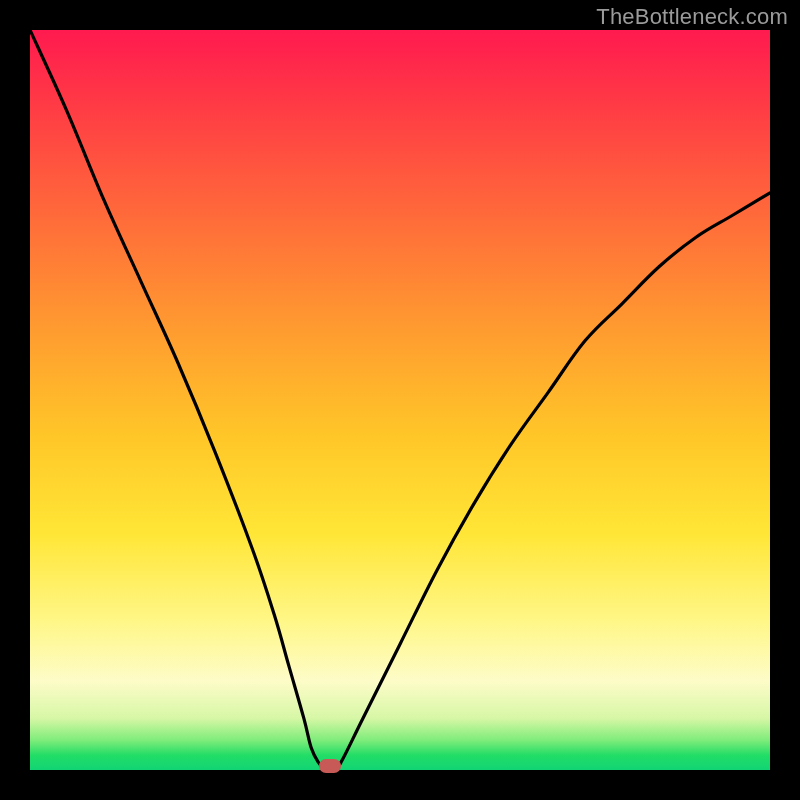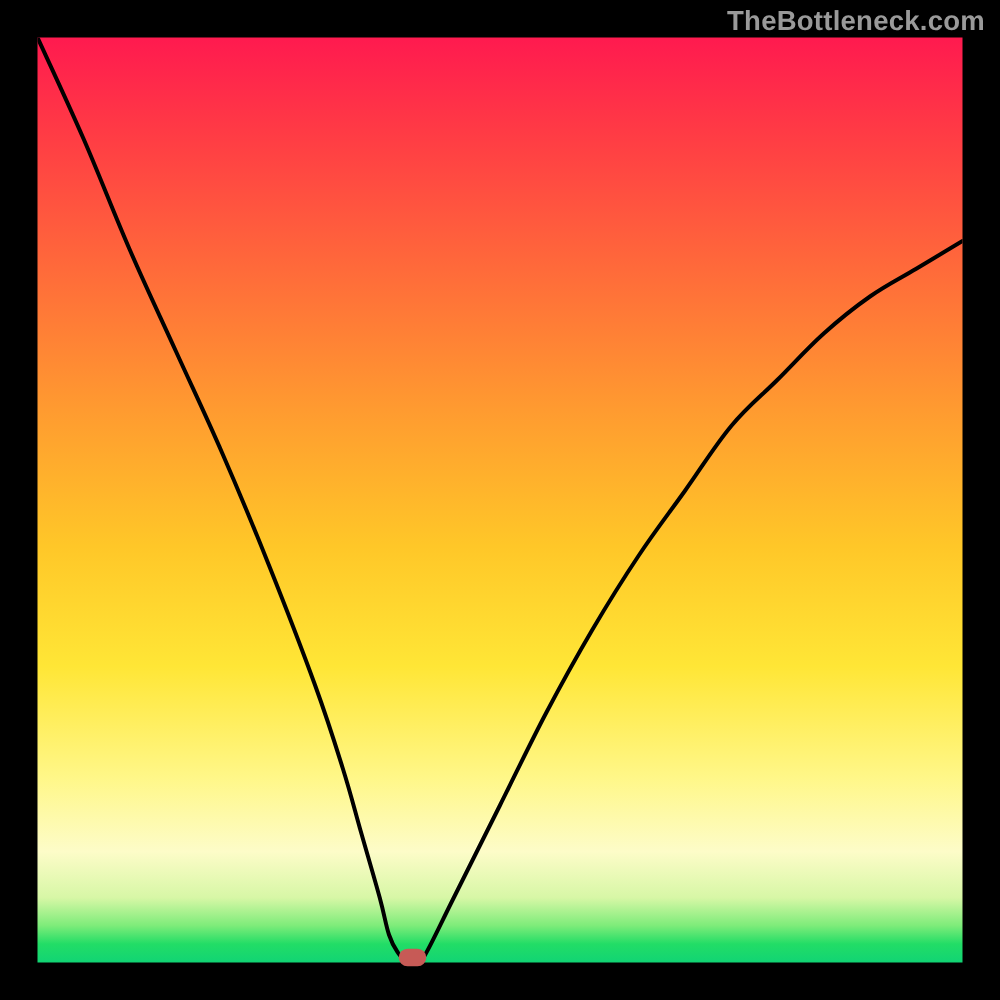--- a/index.html
+++ b/index.html
@@ -41,21 +41,21 @@
       #11d474 100%
     );
   }
   .watermark {
     position: absolute;
     top: 4px;
     right: 12px;
     color: #9a9a9a;
     font-size: 22px;
     letter-spacing: 0.2px;
-    font-weight: 700;
+    font-weight: 400;
     user-select: none;
   }
   svg.curve {
     position: absolute;
     left: 0;
     top: 0;
     width: 740px;
     height: 740px;
     pointer-events: none;
   }

